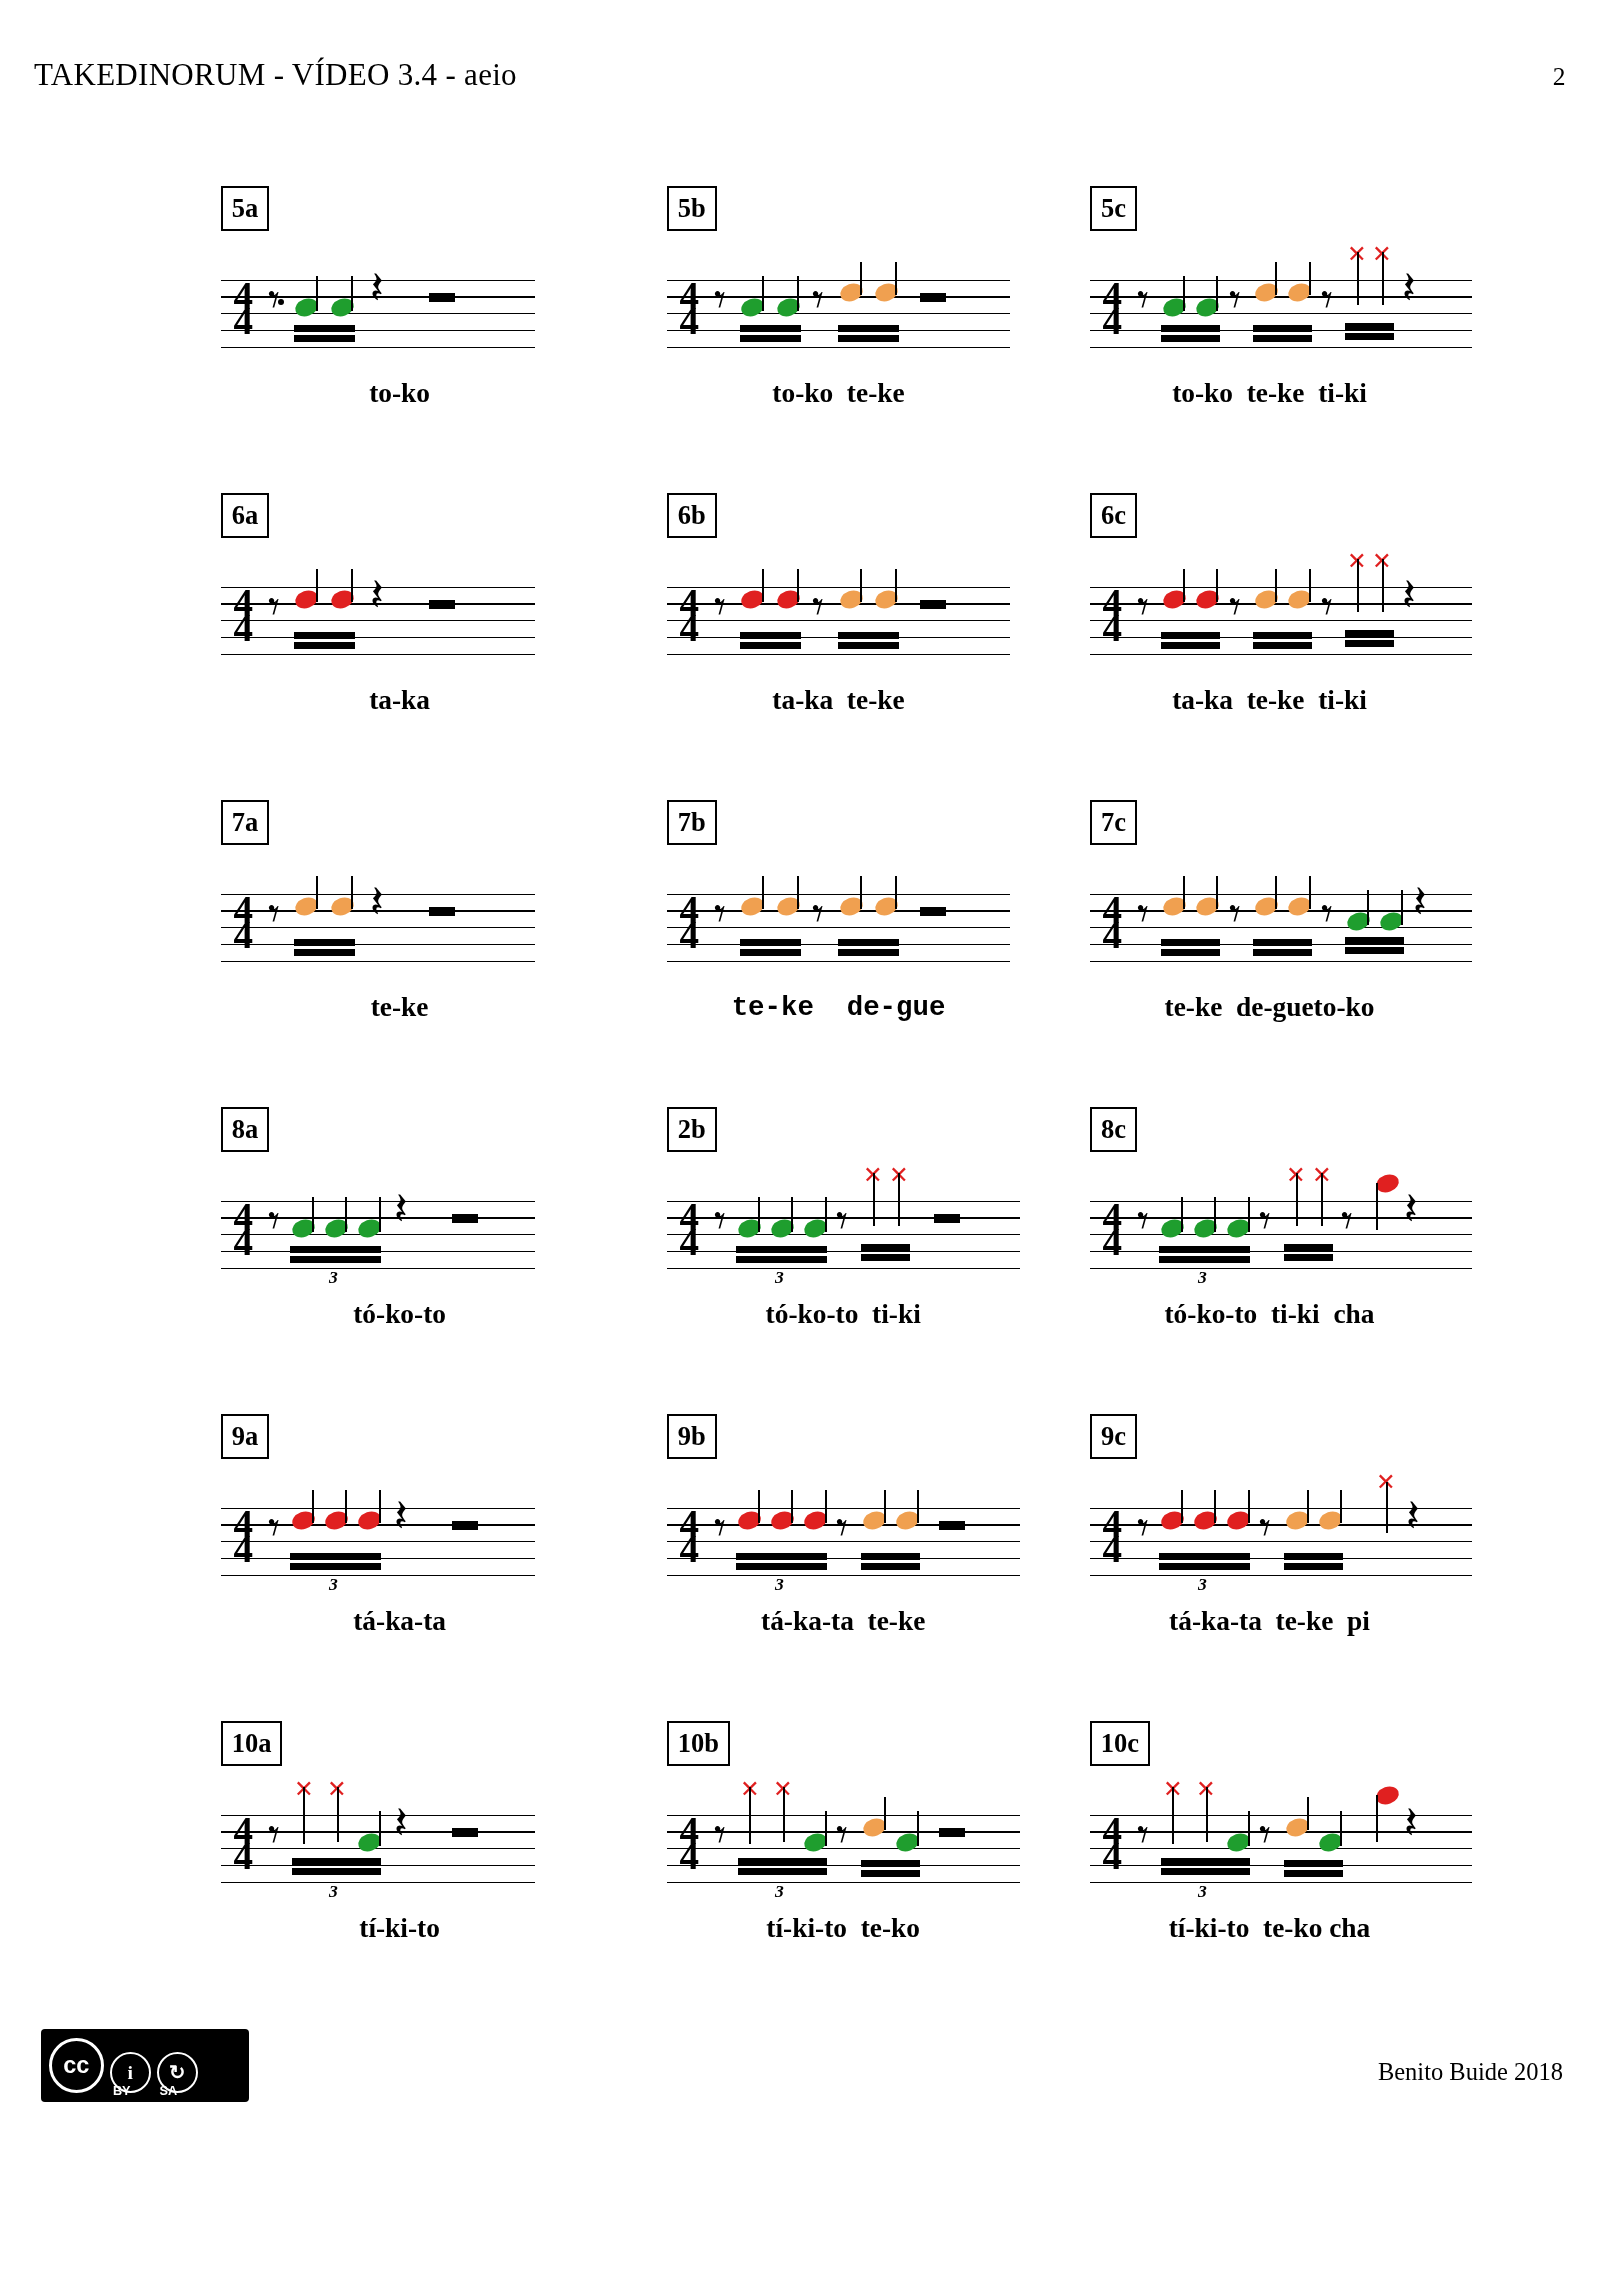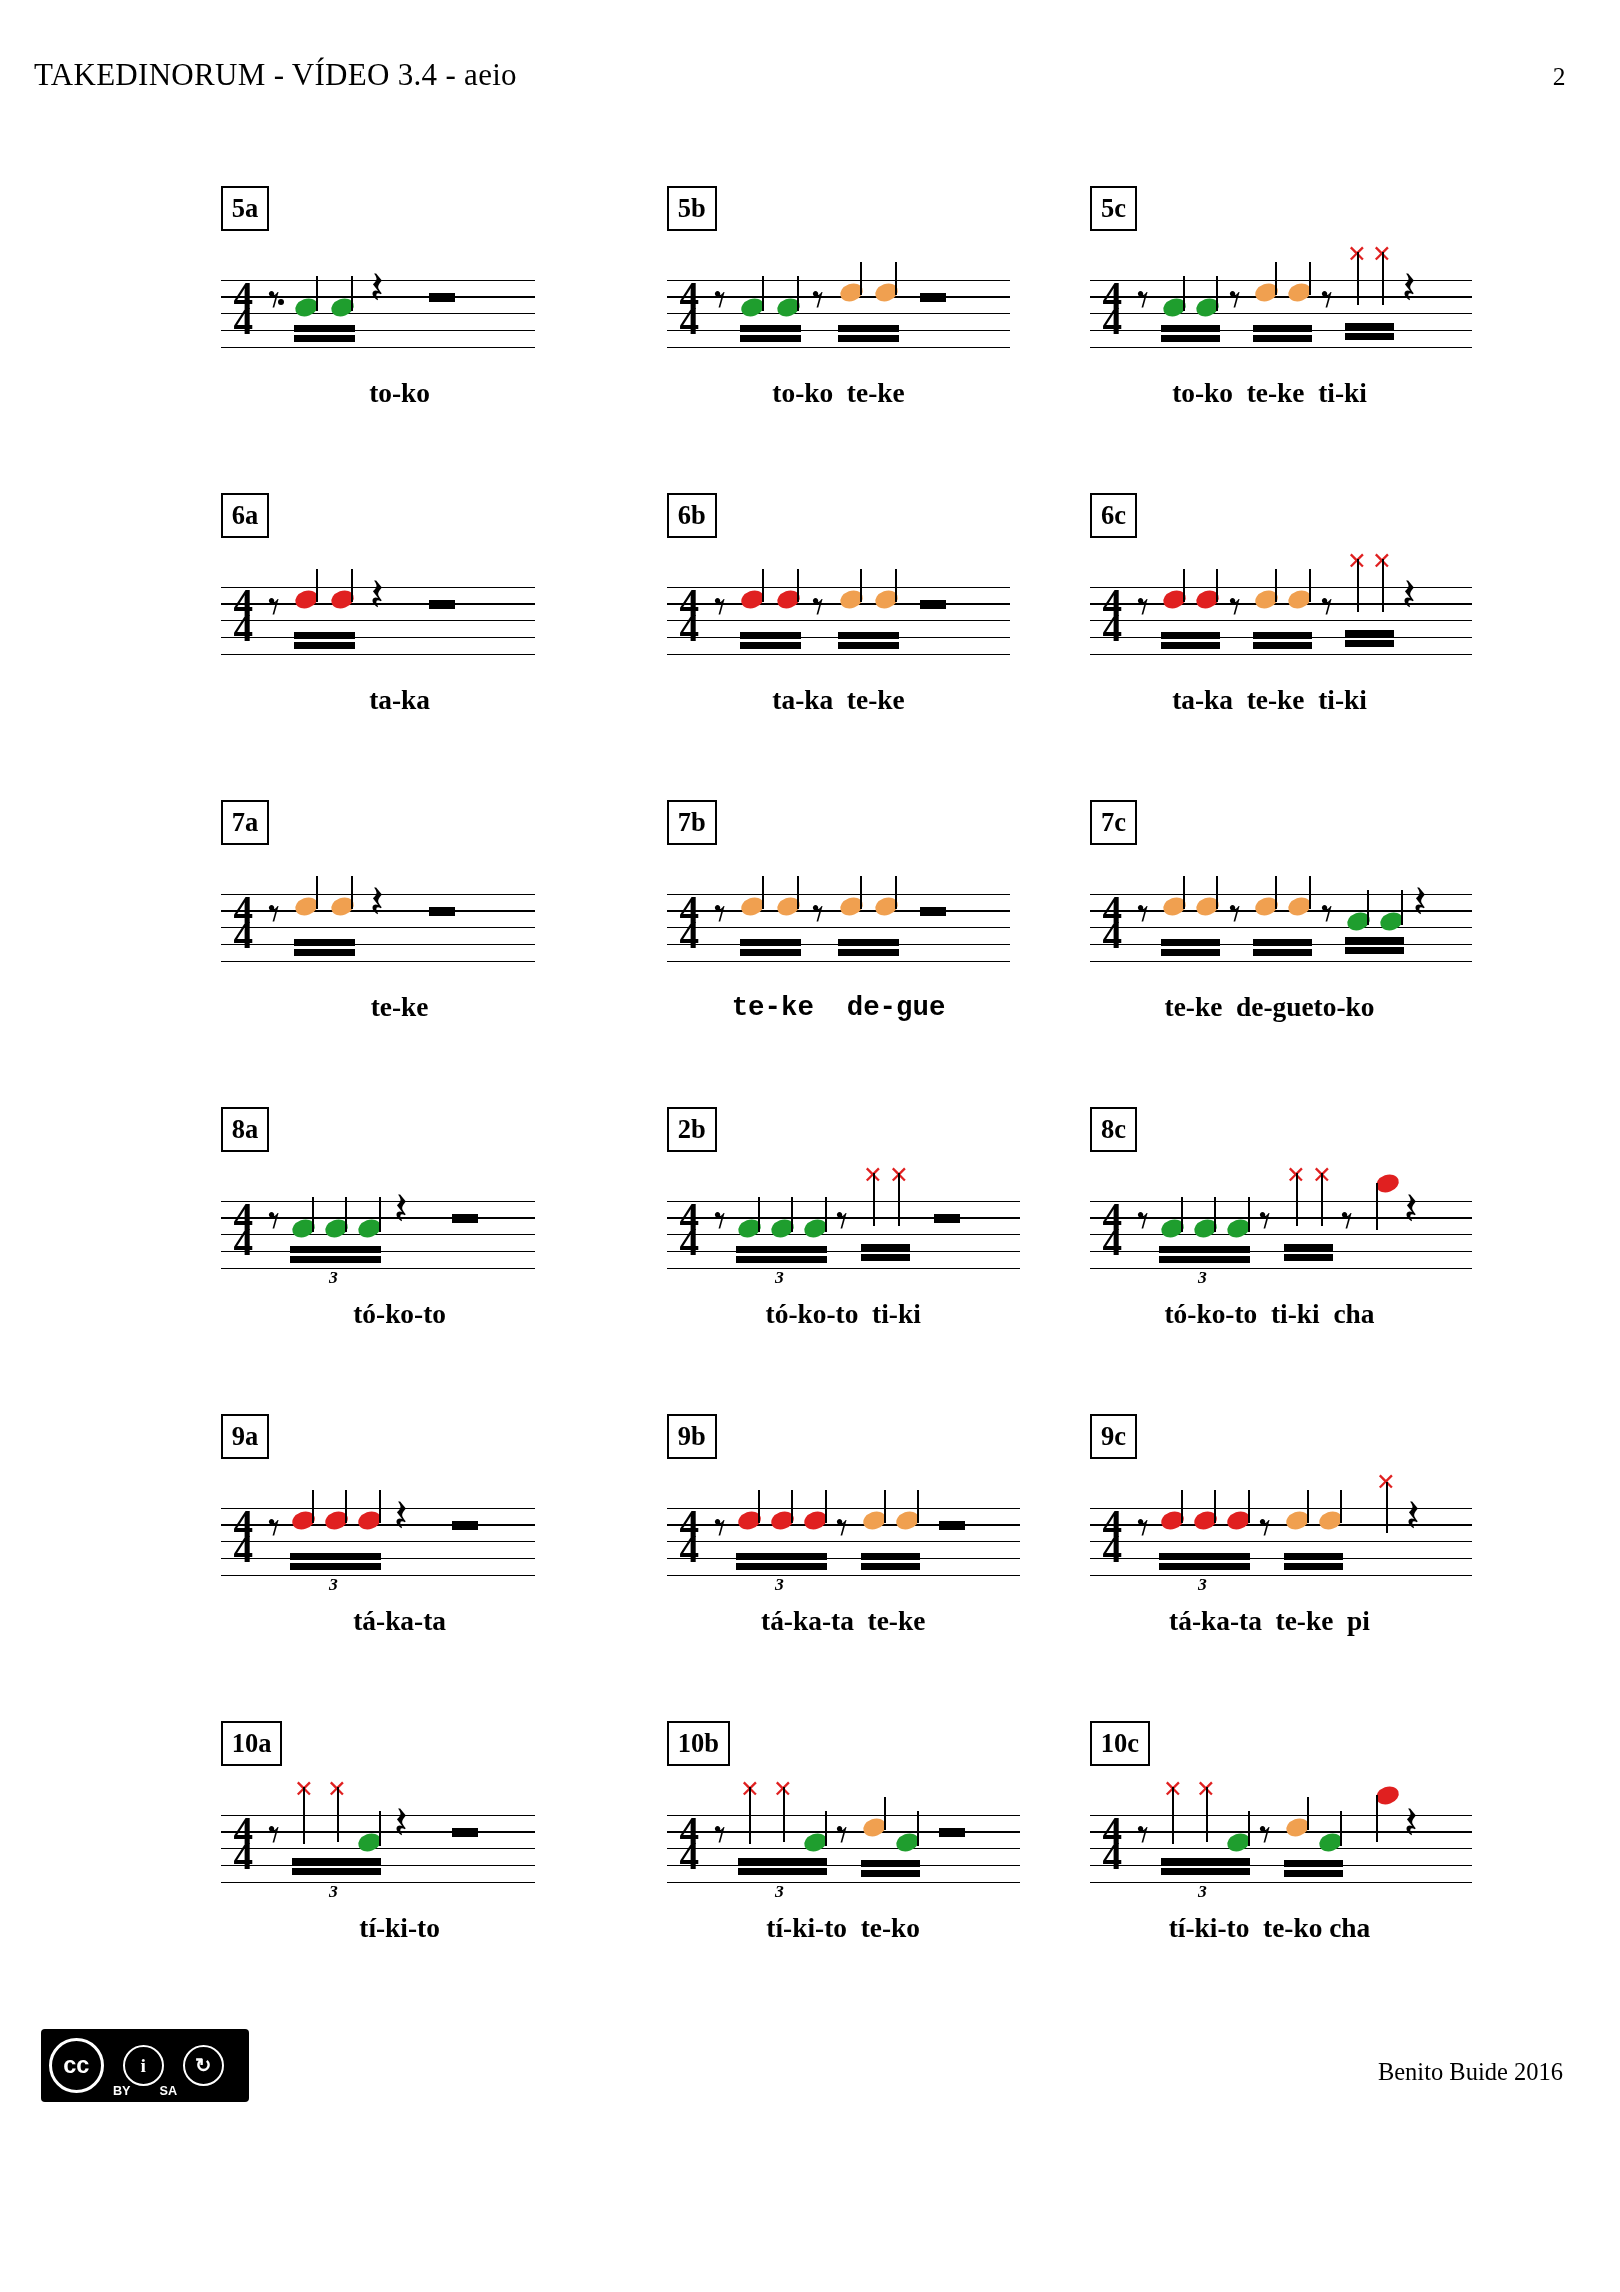--- a/index.html
+++ b/index.html
@@ -76,21 +76,21 @@
   .resthalf{position:absolute;width:25.5px;height:8.8px;background:#000;}
   .trip{position:absolute;font-style:italic;font-size:17.6px;font-weight:bold;}
 
   
   .cc{
     position:absolute;left:41px;top:2029px;
     width:208px;height:73px;background:#000;
     border-radius:3.9px;
     display:flex;align-items:center;
   }
-  .cc-inner{display:flex;align-items:center;gap:19px;padding-left:7.8px;}
+  .cc-inner{display:flex;align-items:flex-end;gap:6px;padding-left:7.8px;}
   .cc-circle{
     width:49px;height:49px;border-radius:50%;
     border:3.9px solid #fff;color:#fff;
     display:flex;align-items:center;justify-content:center;
     font-size:23.5px;font-weight:bold;font-family:"Liberation Sans",sans-serif;
   }
   .cc-small{
     width:37px;height:37px;border-radius:50%;border:2.9px solid #fff;color:#fff;
     display:flex;align-items:center;justify-content:center;
     font-size:19.6px;font-weight:bold;font-family:"Liberation Serif",serif;
@@ -756,16 +756,16 @@
       <div class="cc-circle">cc</div>
       <div class="cc-small">i</div>
       <div class="cc-small">↻</div>
     </div>
     <div class="cc-labels">
       <span>BY</span>
       <span>SA</span>
     </div>
   </div>
 
-  <div class="credit">Benito Buide 2016</div>
+  <div class="credit">Benito Buide 2018</div>
 
 </div>
 
 
 </body></html>

